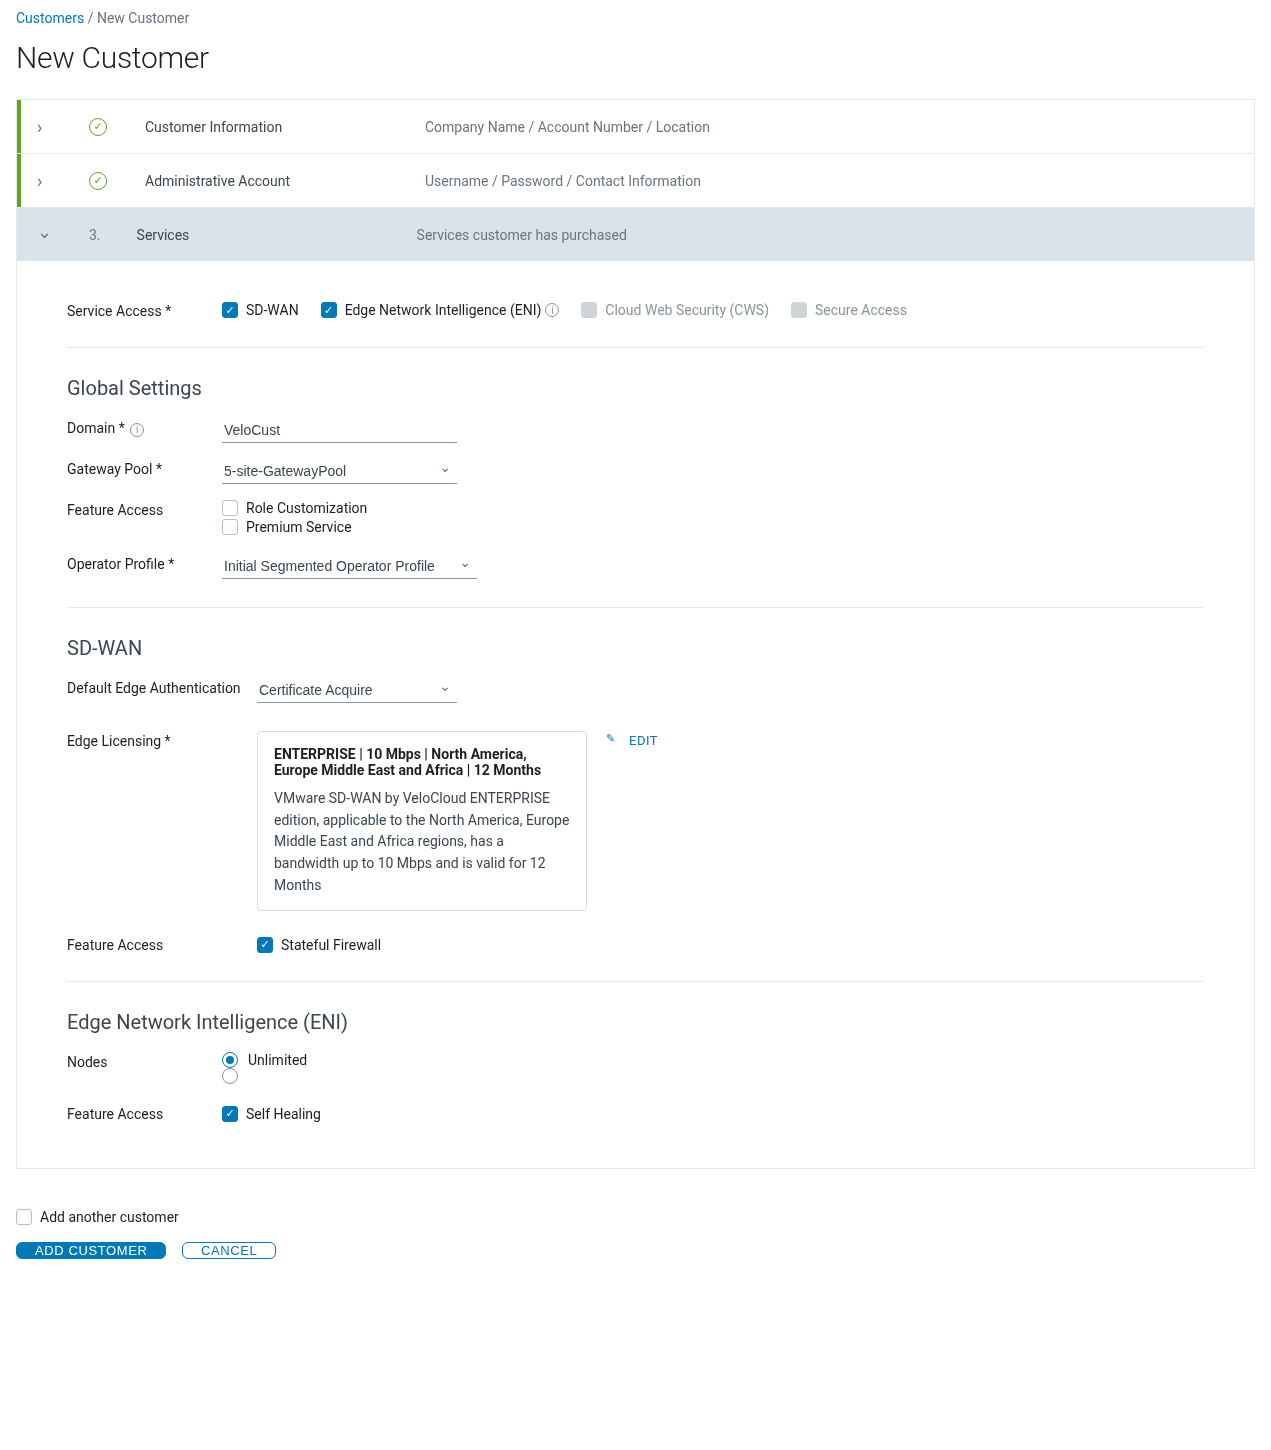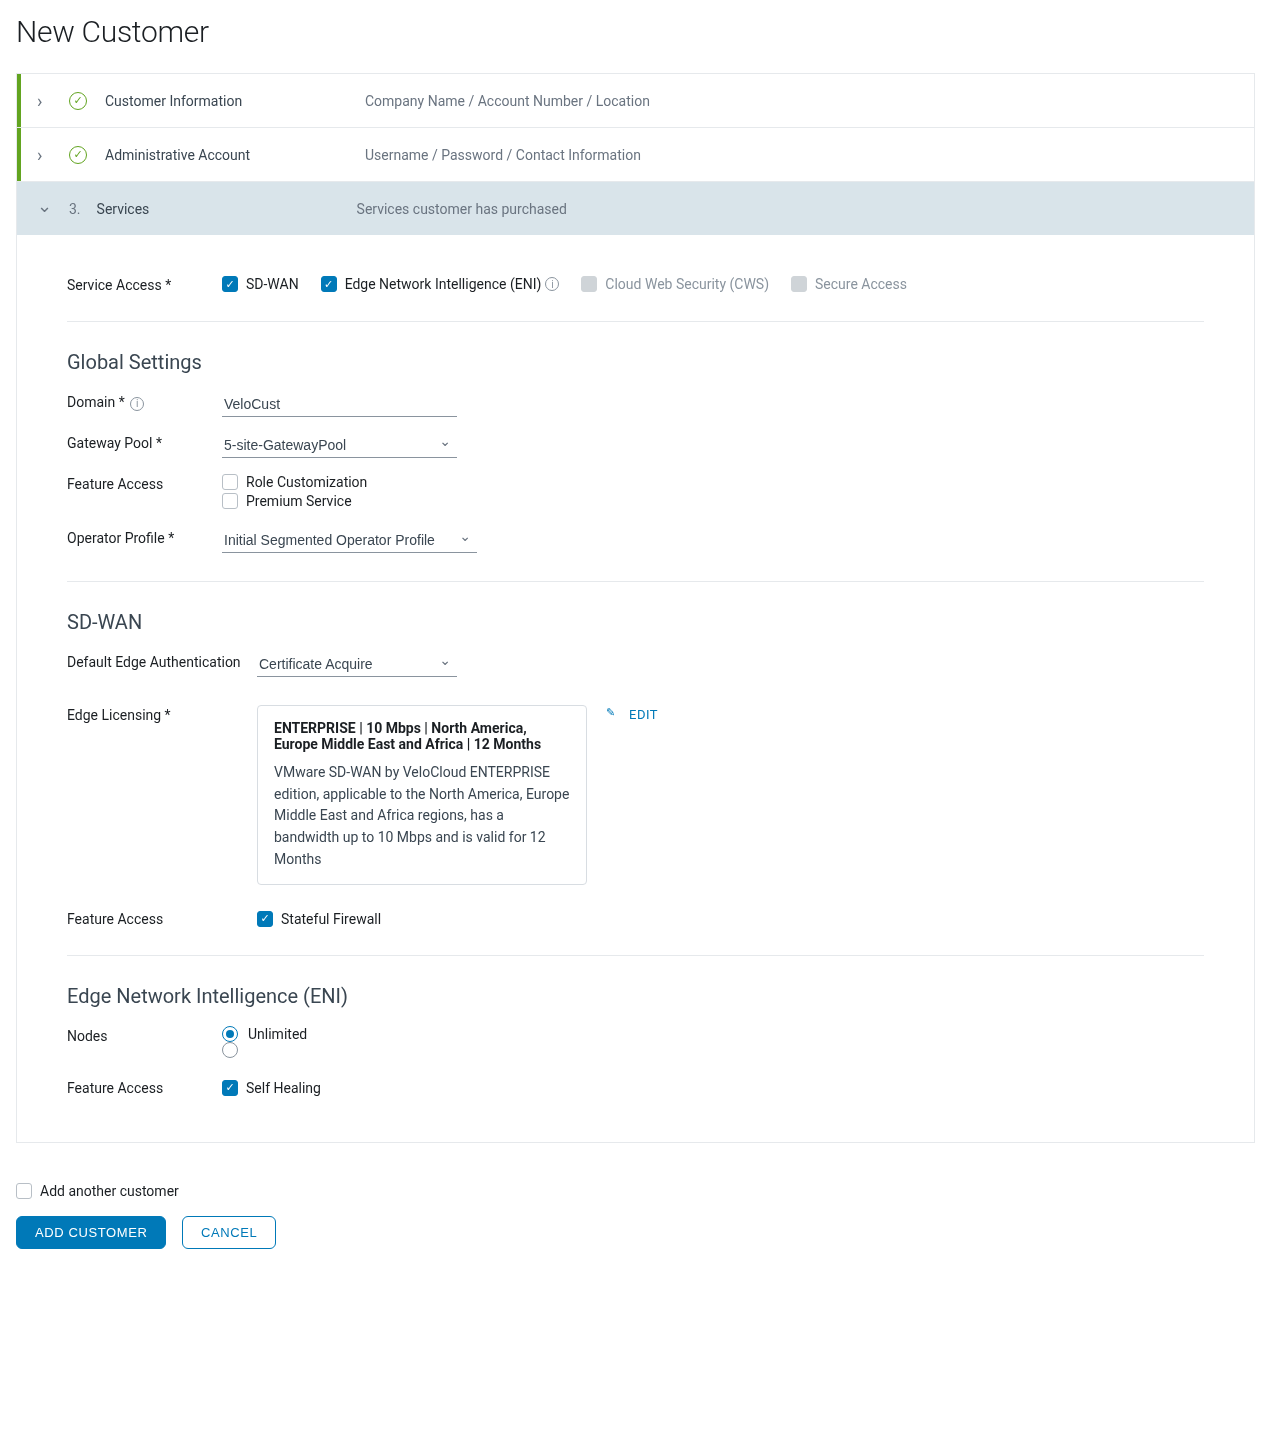--- a/index.html
+++ b/index.html
@@ -8,21 +8,21 @@
   a { color: #0079b8; text-decoration: none; }
 
   .breadcrumb { font-size: 14px; color: #6b7280; padding: 2px 0 8px 0; }
   .breadcrumb a { color: #0079b8; }
 
   h1 { font-size: 30px; font-weight: 300; color: #1b1f23; margin: 6px 0 24px 0; letter-spacing: -0.3px; }
 
   .accordion { border: 1px solid #e6e9ec; }
   .step { border-bottom: 1px solid #e6e9ec; position: relative; }
   .step:last-child { border-bottom: none; }
-  .step-header { display: flex; align-items: center; padding: 16px 20px; cursor: pointer; }
+  .step-header { display: flex; align-items: center; padding: 16px 20px; cursor: pointer; gap: 20px; }
   .step-header.done::before { content:""; position:absolute; left:0; top:0; bottom:0; width:4px; background:#62a420; }
   .step-header.active { background: #d9e4ea; }
   .caret { width: 16px; font-size: 12px; color: #6a7480; margin-right: 16px; }
   .caret.right::before { content: "›"; font-size:18px; display:inline-block;}
   .caret.down::before { content: "⌄"; font-size:18px; display:inline-block; position:relative; top:-3px;}
   .chk-icon { width:18px; height:18px; border:1.5px solid #62a420; border-radius:50%; color:#62a420; display:flex; align-items:center; justify-content:center; font-size:11px; margin-right:18px; }
   .chk-icon::before{content:"✓";}
   .step-num { color:#6a7480; margin-right:16px; }
   .step-title { color:#3a4651; min-width: 260px; }
   .step-desc { color:#6a7480; }
@@ -59,30 +59,35 @@
   .edit-link { display:inline-flex; align-items:center; gap:10px; color:#0079b8; font-size:13px; letter-spacing:0.5px; margin-left:18px; margin-top:2px; }
   .pencil-icon{width:14px;height:14px;border:1px solid #0079b8;border-radius:2px;position:relative;transform:rotate(0deg);}
   .pencil-icon::after{content:"✎"; position:absolute; left:1px; top:-2px; font-size:11px; color:#0079b8;}
 
   .radio { display:flex; align-items:center; }
   .radio .dot{width:16px;height:16px;border:1px solid #8a949e;border-radius:50%;margin-right:10px;display:inline-flex;align-items:center;justify-content:center;}
   .radio.selected .dot{border-color:#0079b8;}
   .radio.selected .dot::after{content:"";width:8px;height:8px;background:#0079b8;border-radius:50%;}
 
   .footer { margin-top:40px; }
-  .btn { padding:8px 18px; font-size:13px; letter-spacing:0.6px; border-radius:6px; cursor:pointer; }
+  .btn { padding:0 18px; font-size:13px; letter-spacing:0.6px; border-radius:6px; cursor:pointer; }
   .btn-primary{ background:#0079b8; color:#fff; border:1px solid #0079b8; }
   .btn-outline{ background:#fff; color:#0079b8; border:1px solid #0079b8; margin-left:12px; }
   .label.wide{width:225px;}
 </style>
 </head>
 <body>
 
 <div class="page">
 
+  <div class="breadcrumb">
+    <a href="#">Customers</a>
+    <span> / </span>
+    <span>New Customer</span>
+  </div>
 
   <h1>New Customer</h1>
 
   <div class="accordion">
 
     <div class="step">
       <div class="step-header done">
         <span class="caret right"></span>
         <span class="chk-icon"></span>
         <span class="step-title">Customer Information</span>

